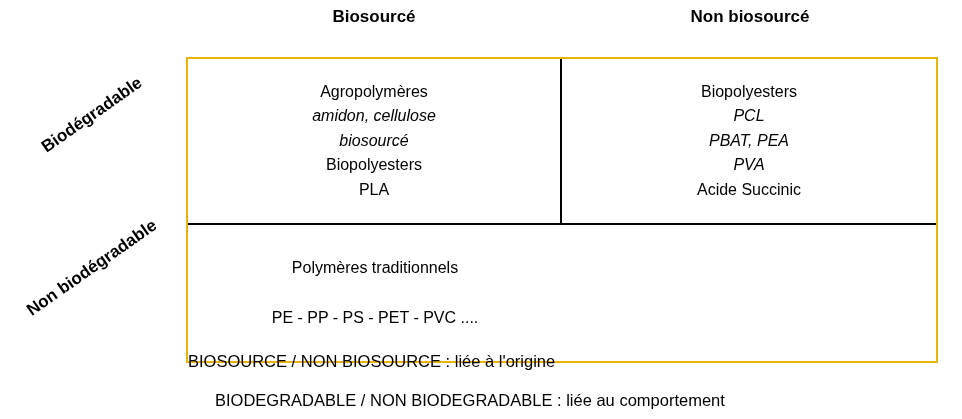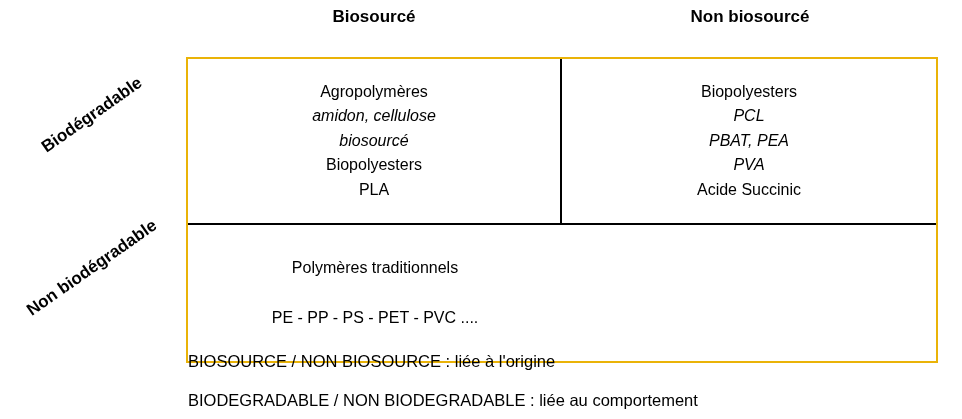--- a/index.html
+++ b/index.html
@@ -71,21 +71,21 @@
     font-size: 17px;
     white-space: nowrap;
   }
   .caption {
     position: absolute;
     left: 188px;
     font-size: 16.5px;
     white-space: nowrap;
   }
   .caption.c0 { top: 352px; text-align: right; }
-  .caption.c1 { top: 391px; }
+  .caption.c1 { top: 391px; margin-left: 27px; }
 </style>
 </head>
 <body>
 
 <div class="canvas">
 
   <div class="col-header c0">Biosourcé</div>
   <div class="col-header c1">Non biosourcé</div>
 
   <div class="row-label-box r0">

